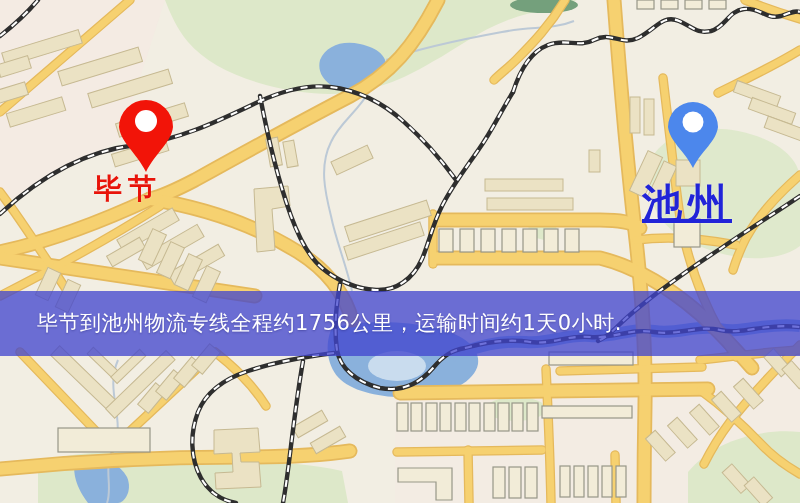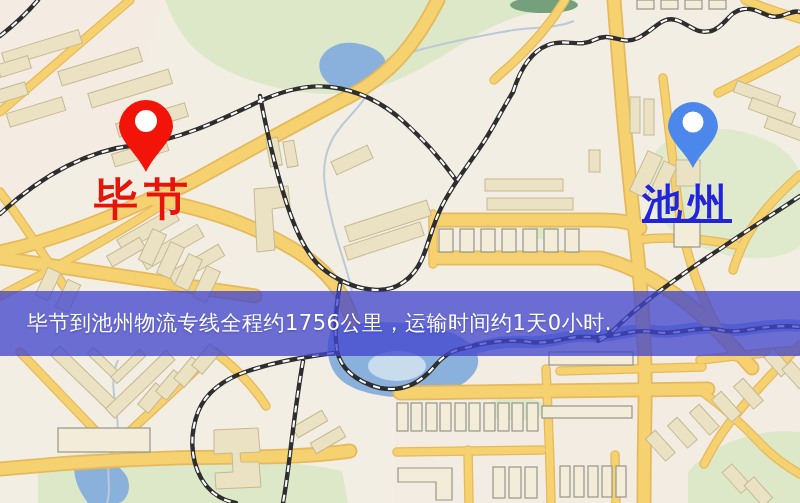--- a/index.html
+++ b/index.html
@@ -13,26 +13,26 @@
   .rb{fill:none;stroke:var(--railway-dark,#2e2e2e);stroke-width:4.4;stroke-linecap:round;}
   .rwt{fill:none;stroke:var(--railway-light,#fff);stroke-width:2.1;stroke-dasharray:7 8;}
   .bld rect,.bld polygon,.bld path{fill:var(--building,#ebe2c4);stroke:var(--building-outline,#c6b992);stroke-width:1;}
   .bldo rect,.bldo polygon,.bldo path{fill:#f2ecd8;stroke:#979788;stroke-width:1.2;}
   .park{fill:var(--park,#dde8c9);}
   .water{fill:var(--water,#8ab1dc);}
   .stream{fill:none;stroke:var(--stream,#bcc9d6);stroke-width:2;}
   
   .pin-label{position:absolute;font-weight:700;white-space:nowrap;
              text-shadow:0 0 2px rgba(255,255,255,.5);}
-  #origin-label{left:94px;top:170px;font-size:44px;letter-spacing:6px;color:var(--origin-label,#e81309);}
+  #origin-label{left:94px;top:170px;font-size:28px;letter-spacing:6px;color:var(--origin-label,#e81309);}
   #dest-label{left:642px;top:176px;font-size:40px;letter-spacing:5px;color:var(--dest-label,#2124d8);text-decoration:underline;}
   
   #route-banner{position:absolute;left:0;top:291px;width:800px;height:65px;}
   #route-banner .banner-bg{position:absolute;inset:0;background:var(--banner-bg,#4145cf);opacity:.76;}
-  #route-banner .banner-text{position:relative;display:block;line-height:65px;padding-left:27px;
+  #route-banner .banner-text{position:relative;display:block;line-height:65px;padding-left:37px;
       font-size:21px;letter-spacing:.5px;color:var(--banner-fg,#fff);
       text-shadow:0 1px 2px rgba(40,40,120,.45);}
 </style>
 </head>
 <body>
 
 <div id="stage" style="--background: #f2eee3; --road-fill: #f6d170; --road-casing: #e5b95c; --water: #8ab1dc; --water-light: #c9dcee; --park: #dde8c9; --park-dark: #74a07c; --building: #ebe2c4; --building-outline: #c6b992; --railway-dark: #2e2e2e; --railway-light: #ffffff; --stream: #bcc9d6; --origin-label: #e81309; --dest-label: #2124d8; --banner-bg: #4145cf; --banner-fg: #ffffff;">
 
 <svg id="map-svg" width="800" height="503" viewBox="0 0 800 503">
   <defs>

